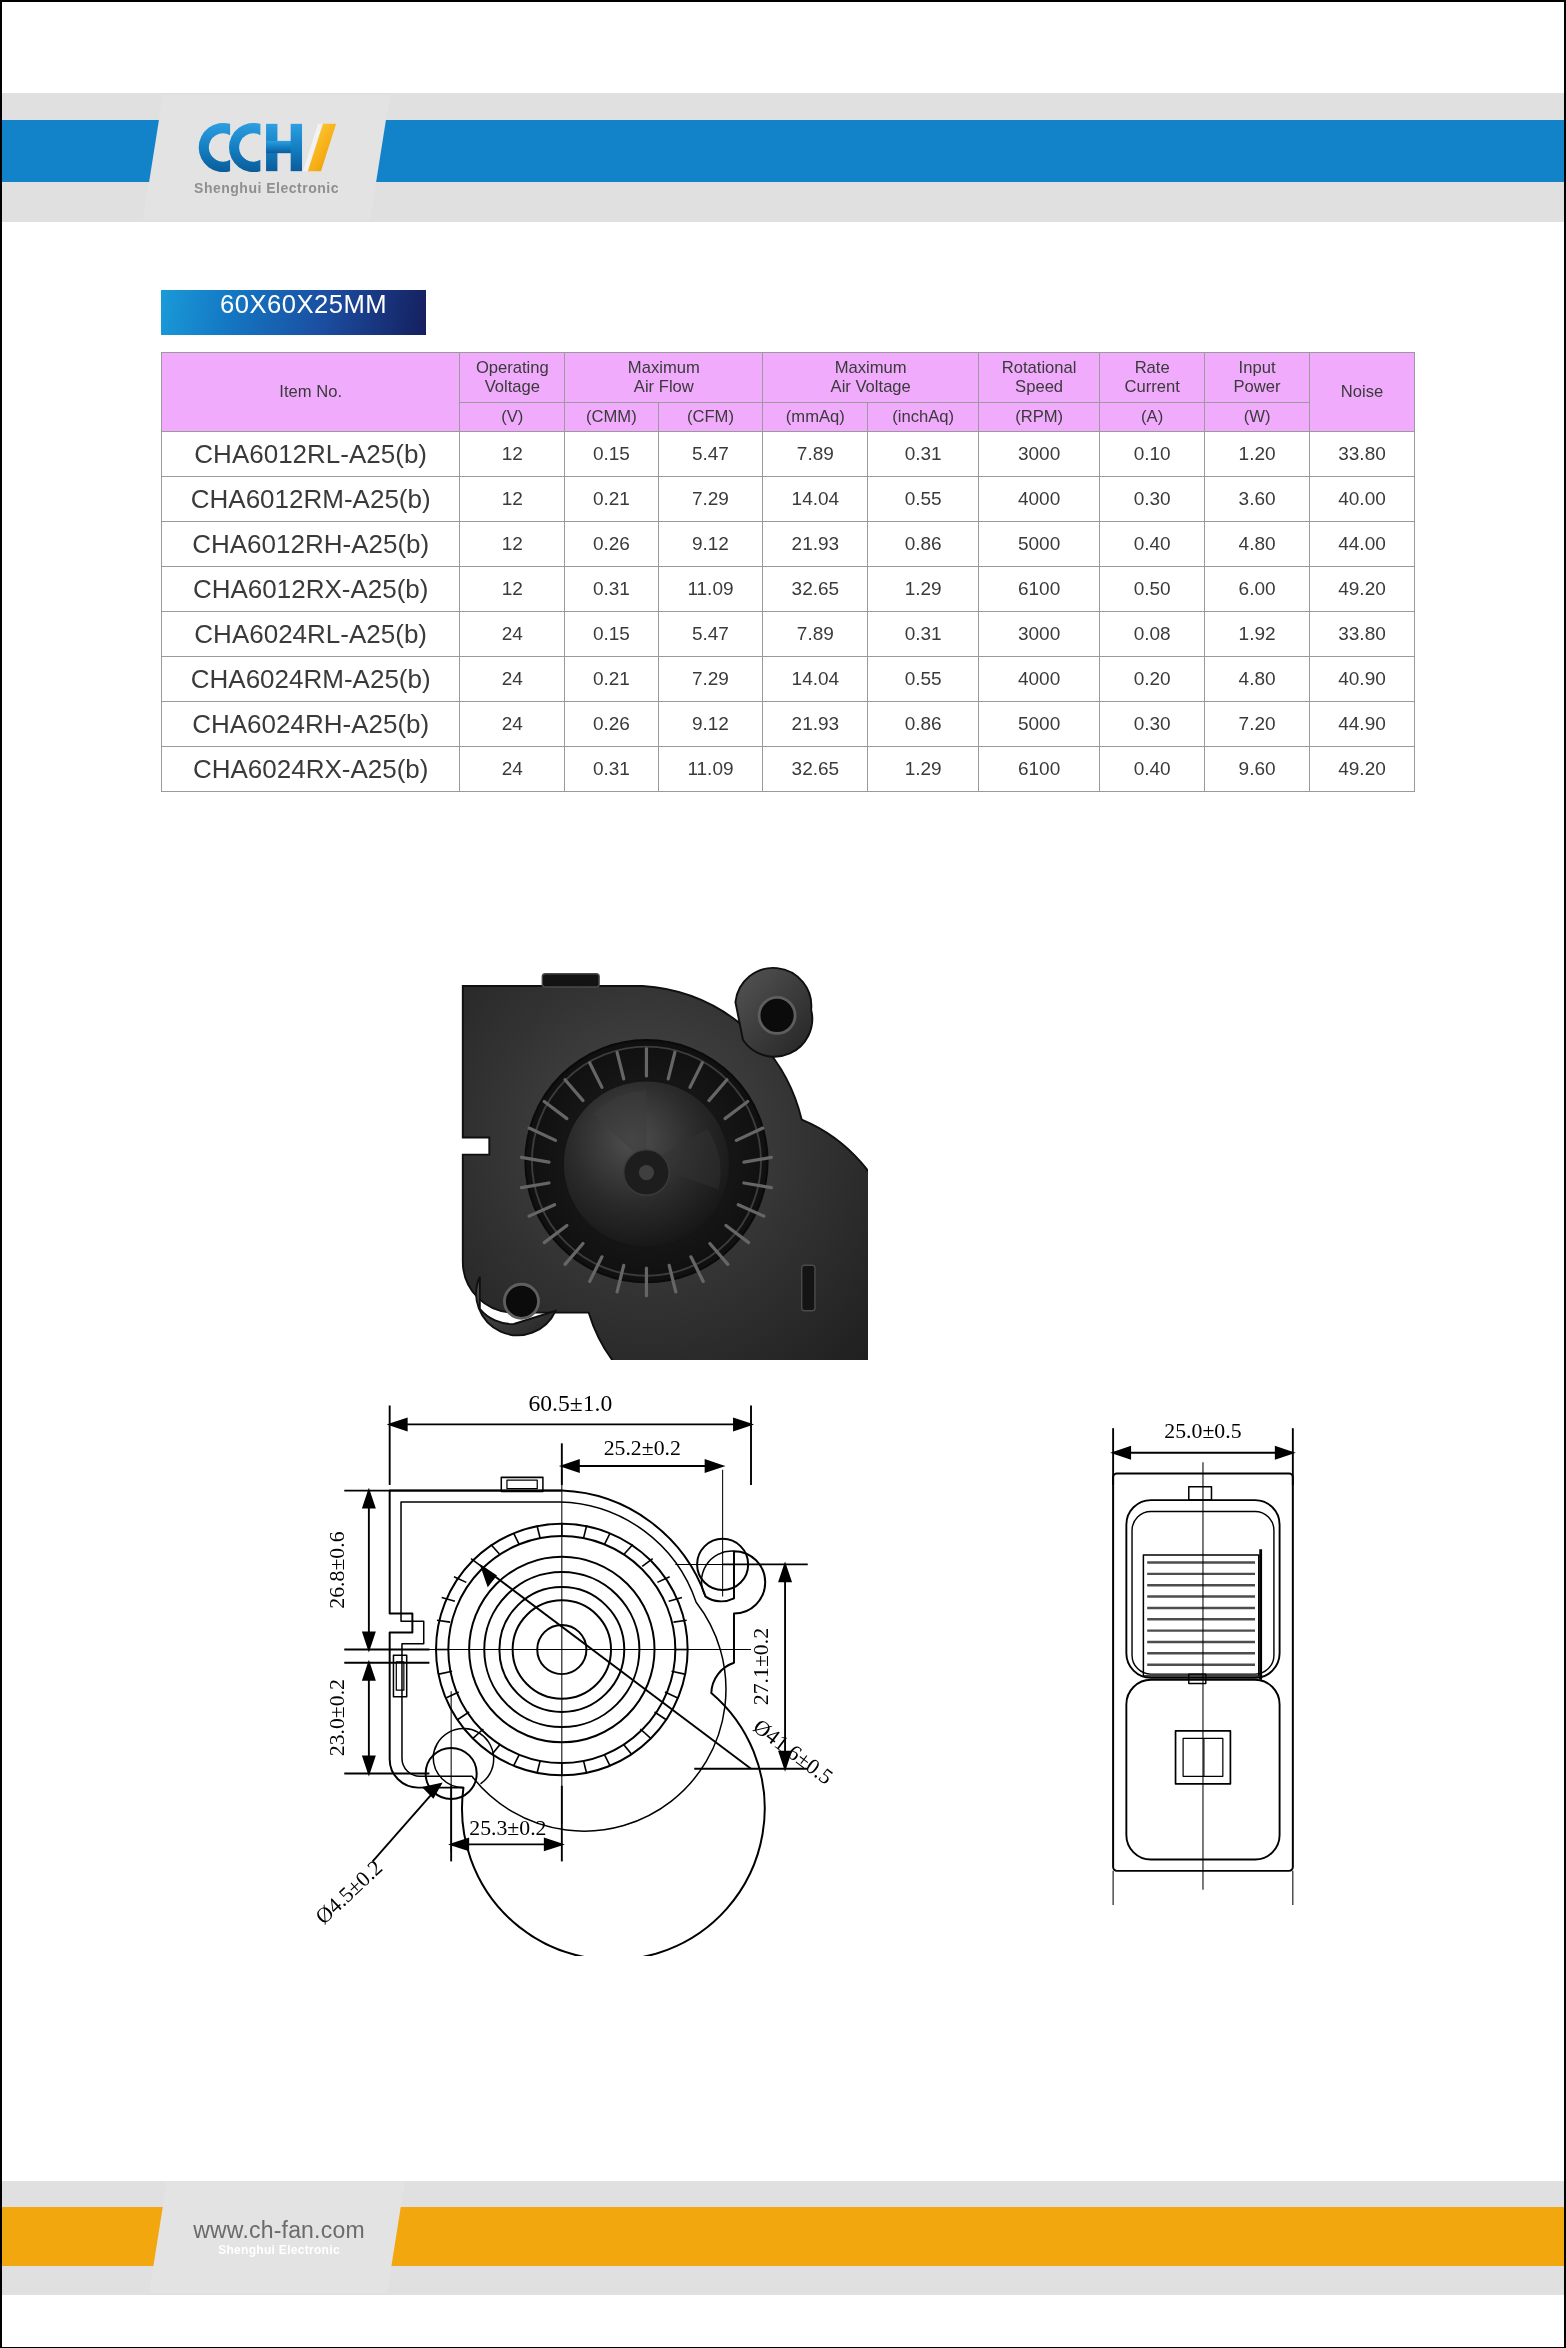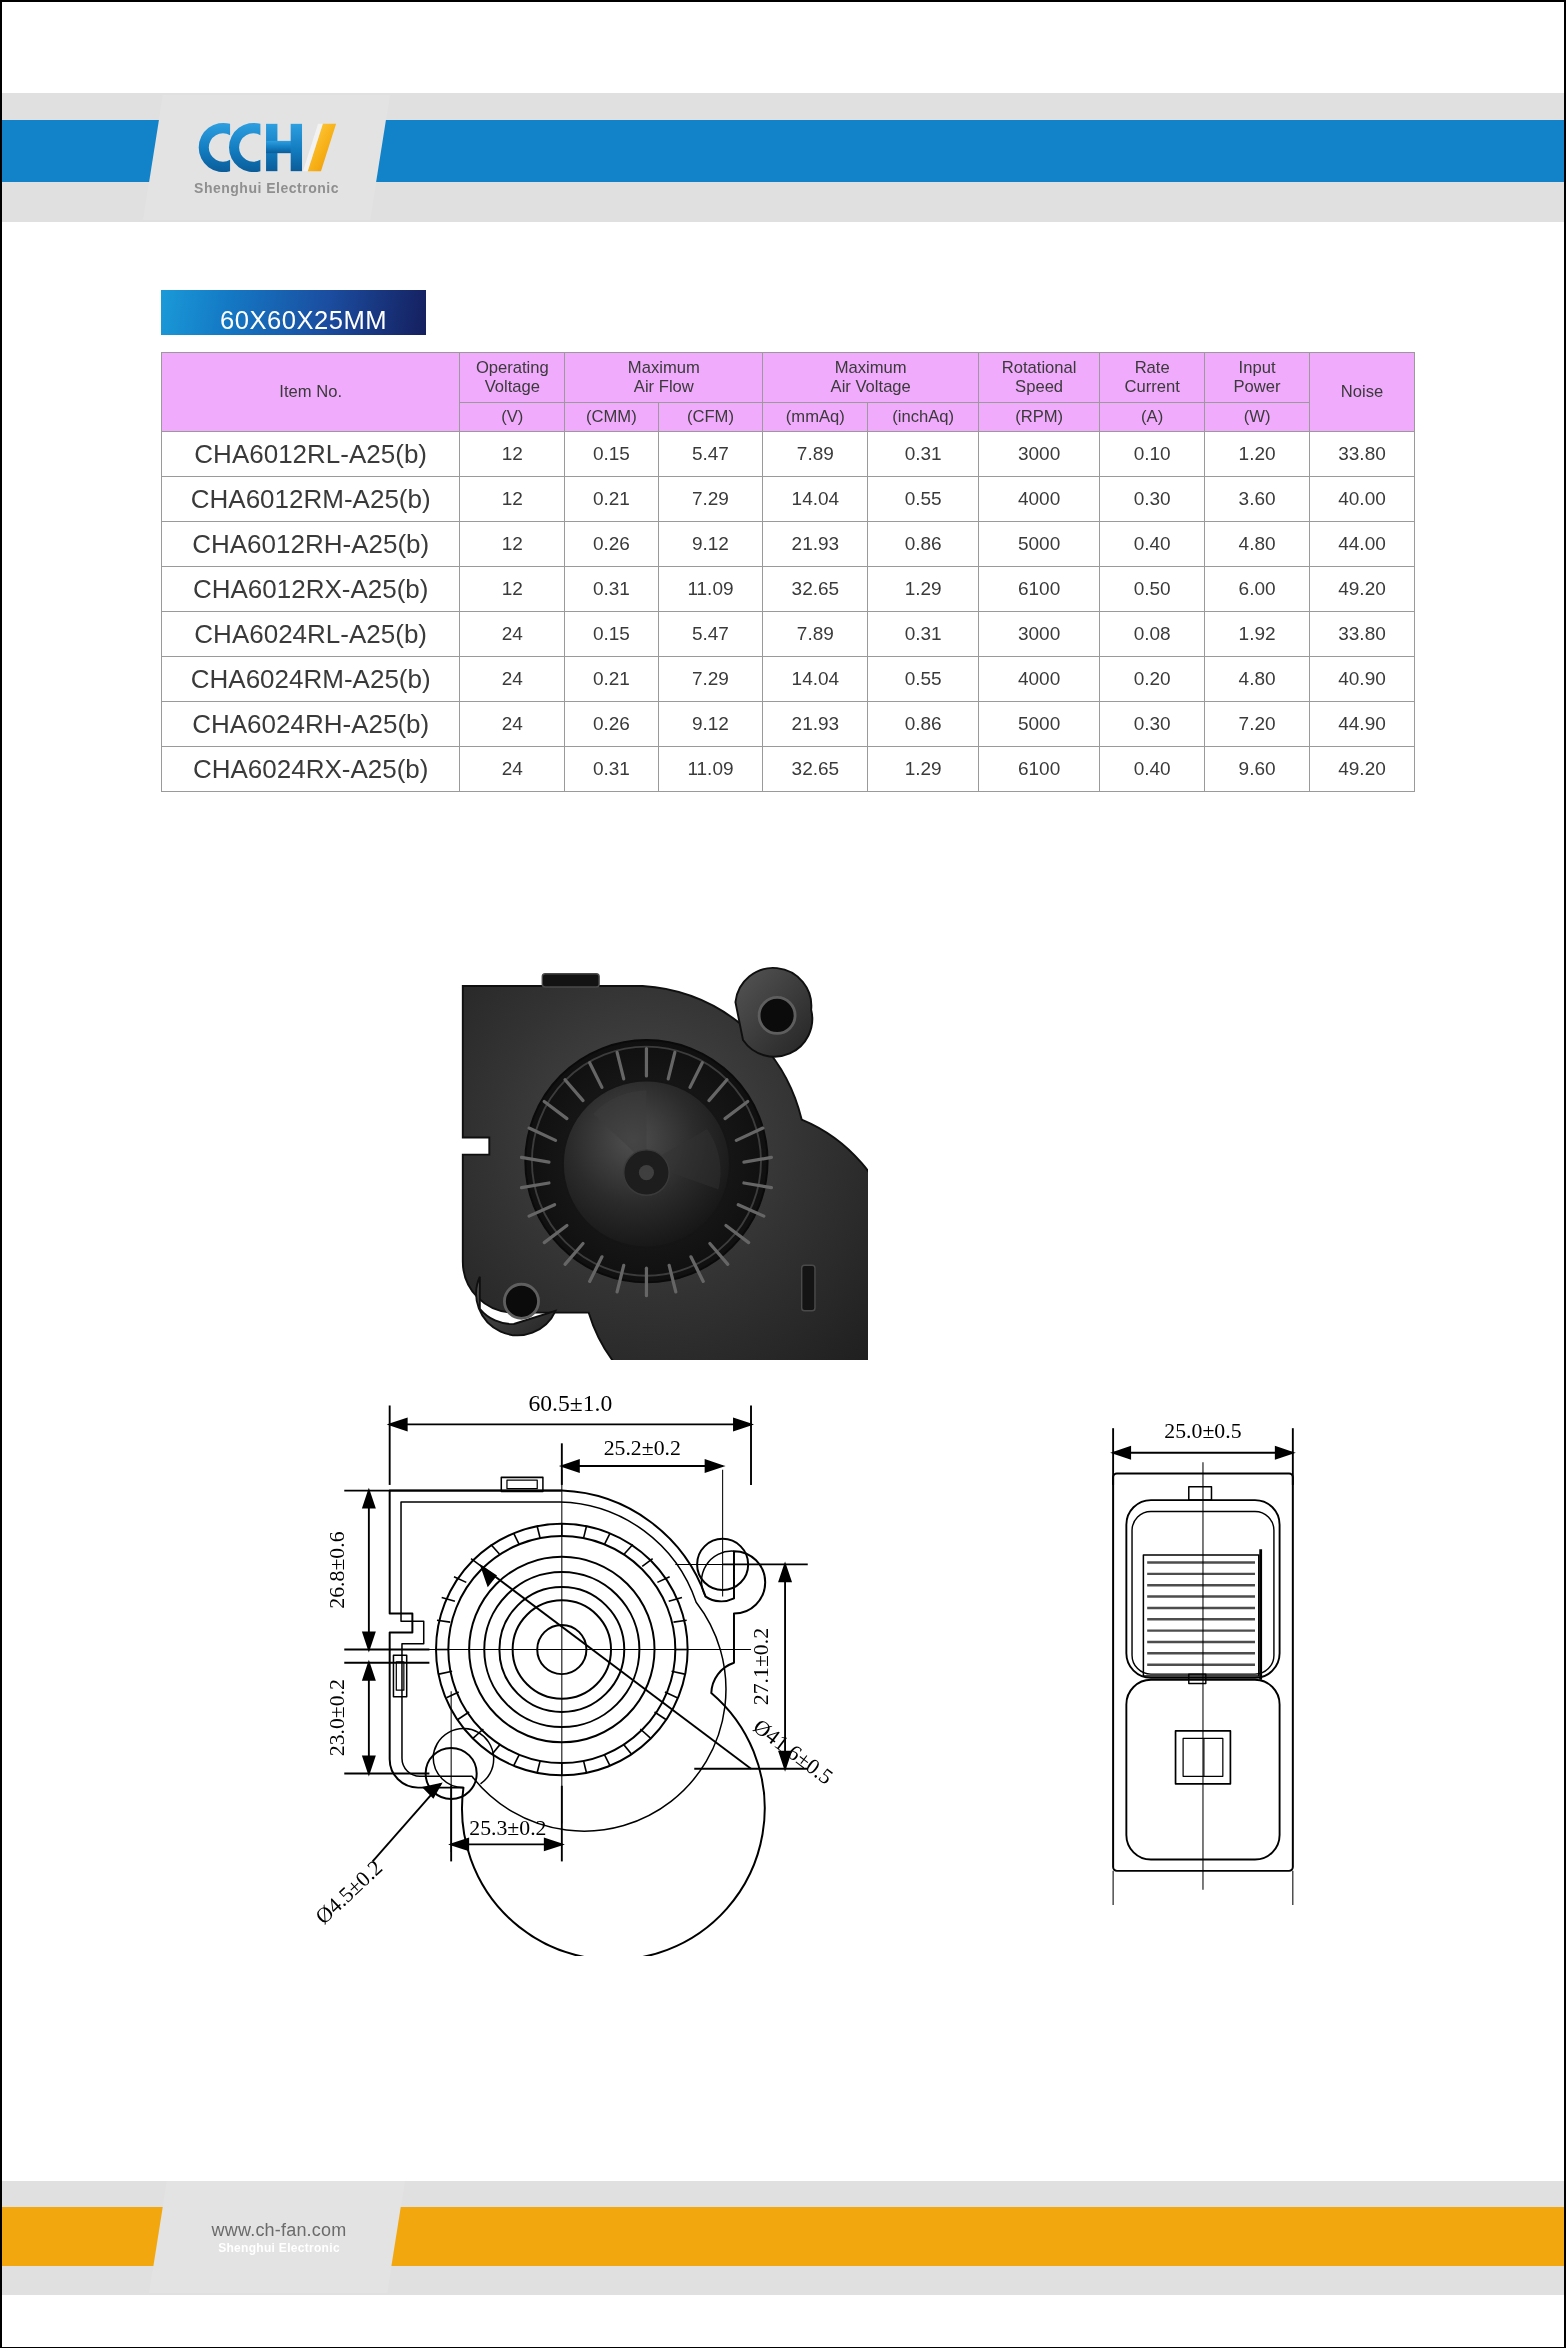--- a/index.html
+++ b/index.html
@@ -85,21 +85,21 @@
 
   
   .section-banner {
     position: absolute;
     left: 159px;
     top: 288px;
     width: 265px;
     height: 45px;
     background: linear-gradient(100deg, #1a9ad8 0%, #1478c4 26%, #1b4da0 62%, #151f5e 100%);
     display: flex;
-    align-items: flex-end;
+    align-items: flex-start;
   }
   .section-banner-text {
     color: #ffffff;
     font-size: 25.6px;
     font-family: "Liberation Sans", sans-serif;
     letter-spacing: 0.5px;
     margin-left: 59px;
   }
 
   
@@ -200,21 +200,21 @@
     top: 2205px;
     width: 218px;
     height: 61px;
     display: flex;
     flex-direction: column;
     align-items: center;
     justify-content: center;
   }
   .footer-url {
     font-family: "Liberation Sans", sans-serif;
-    font-size: 18px;
+    font-size: 23px;
     color: #6b6b6b;
     letter-spacing: 0.2px;
     line-height: 1;
   }
   .footer-sub {
     font-family: "Liberation Sans", sans-serif;
     font-size: 12px;
     font-weight: bold;
     color: #ffffff;
     letter-spacing: 0.3px;

